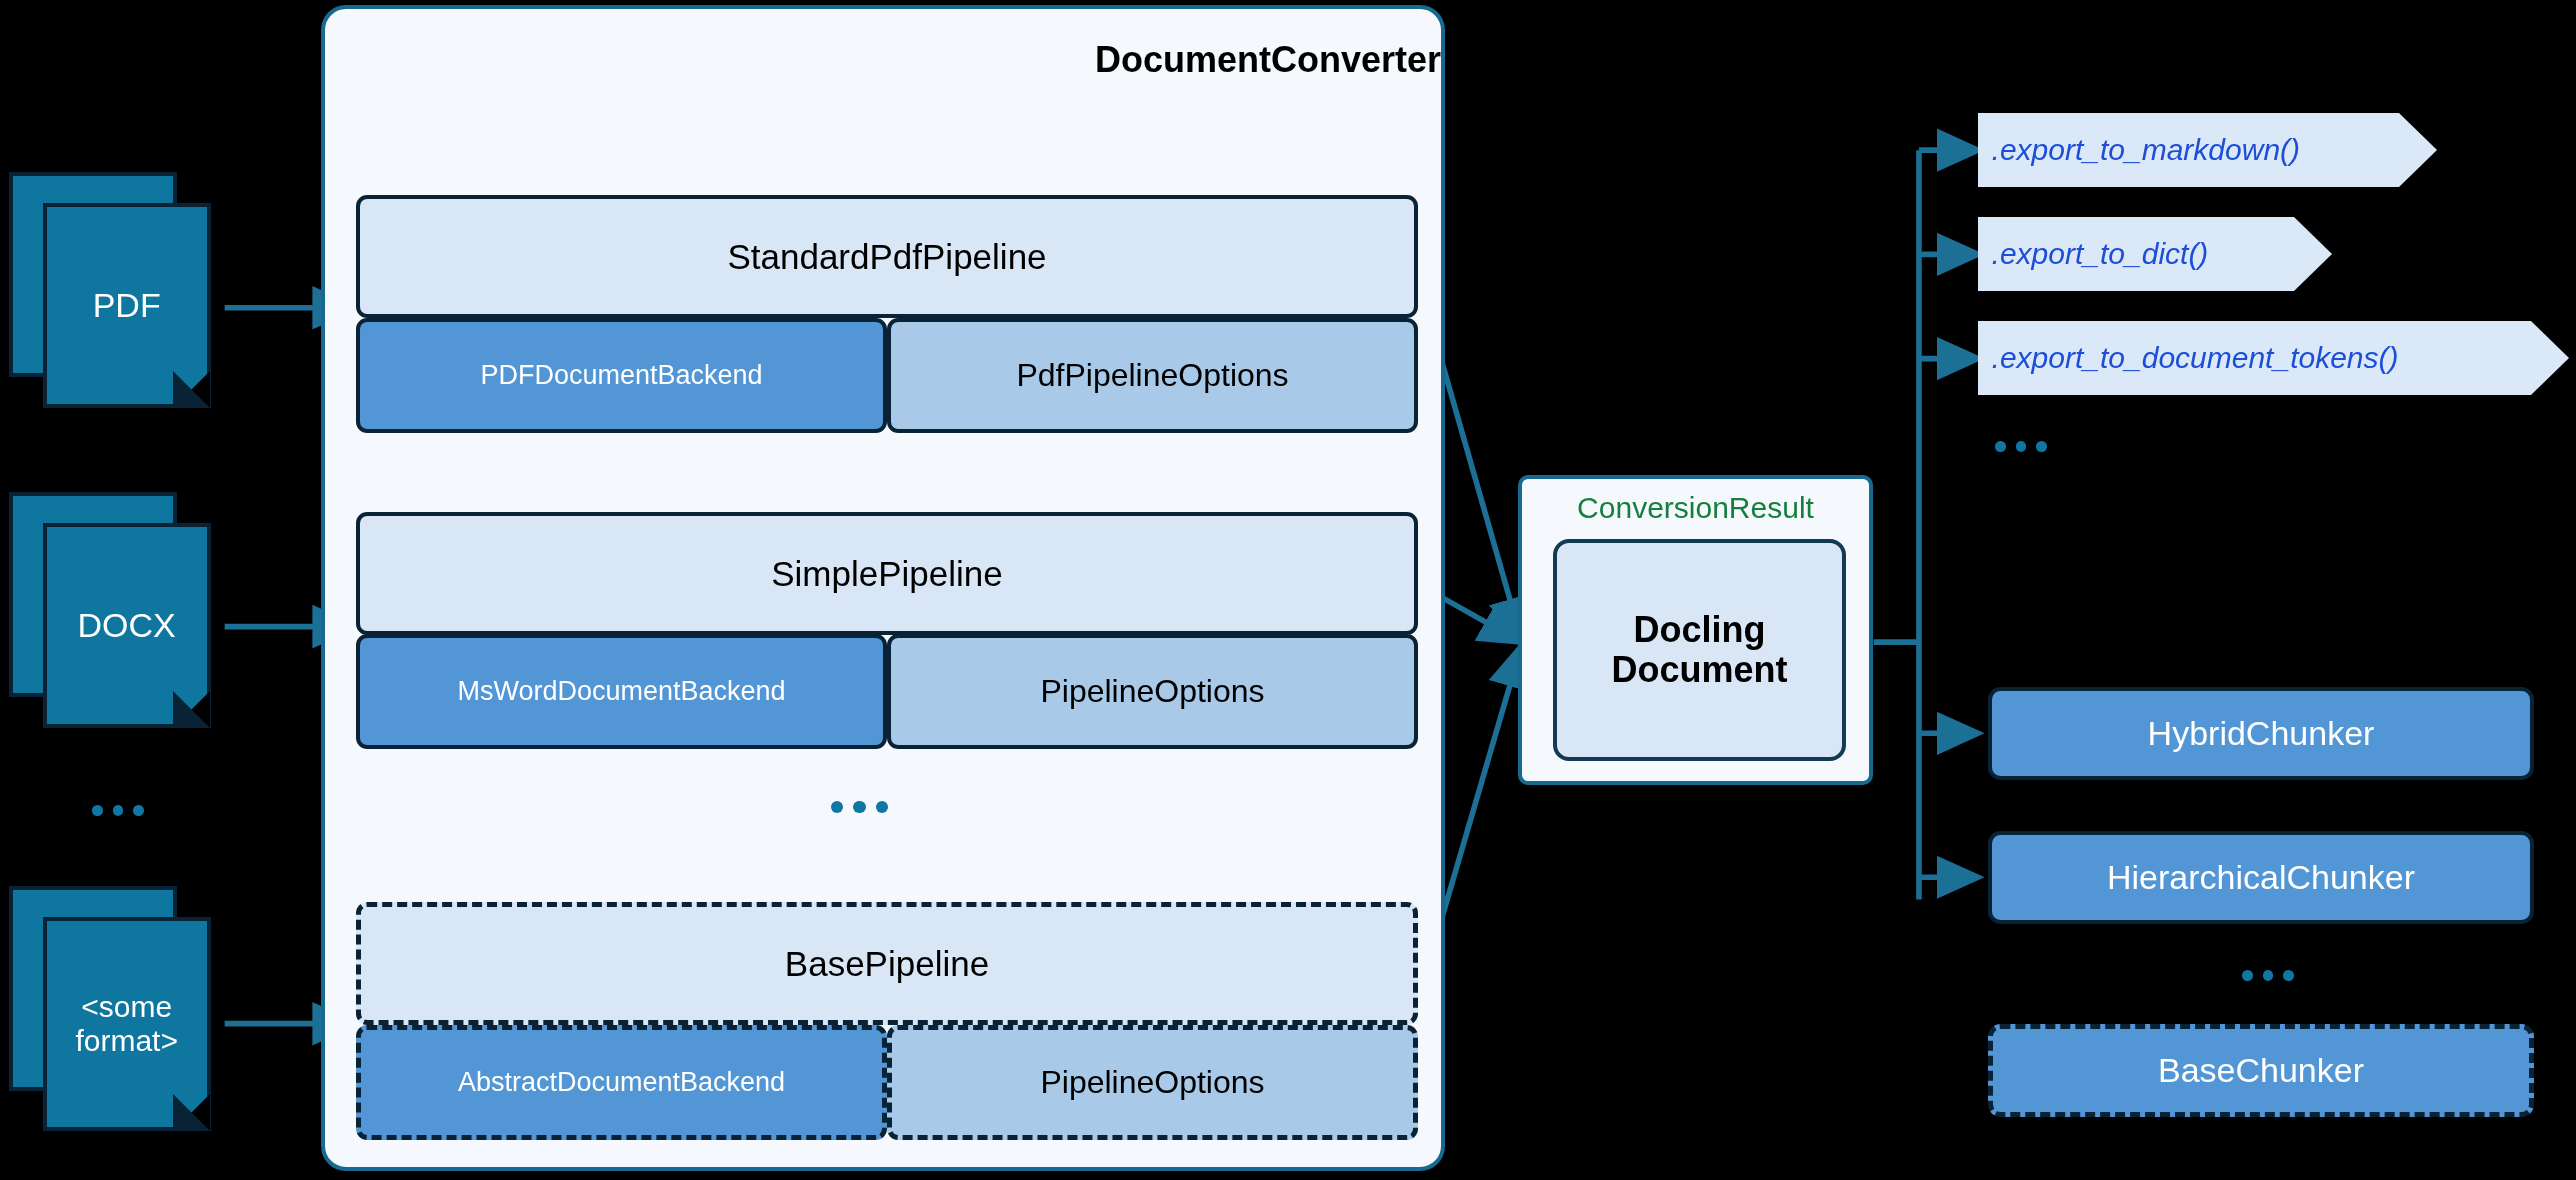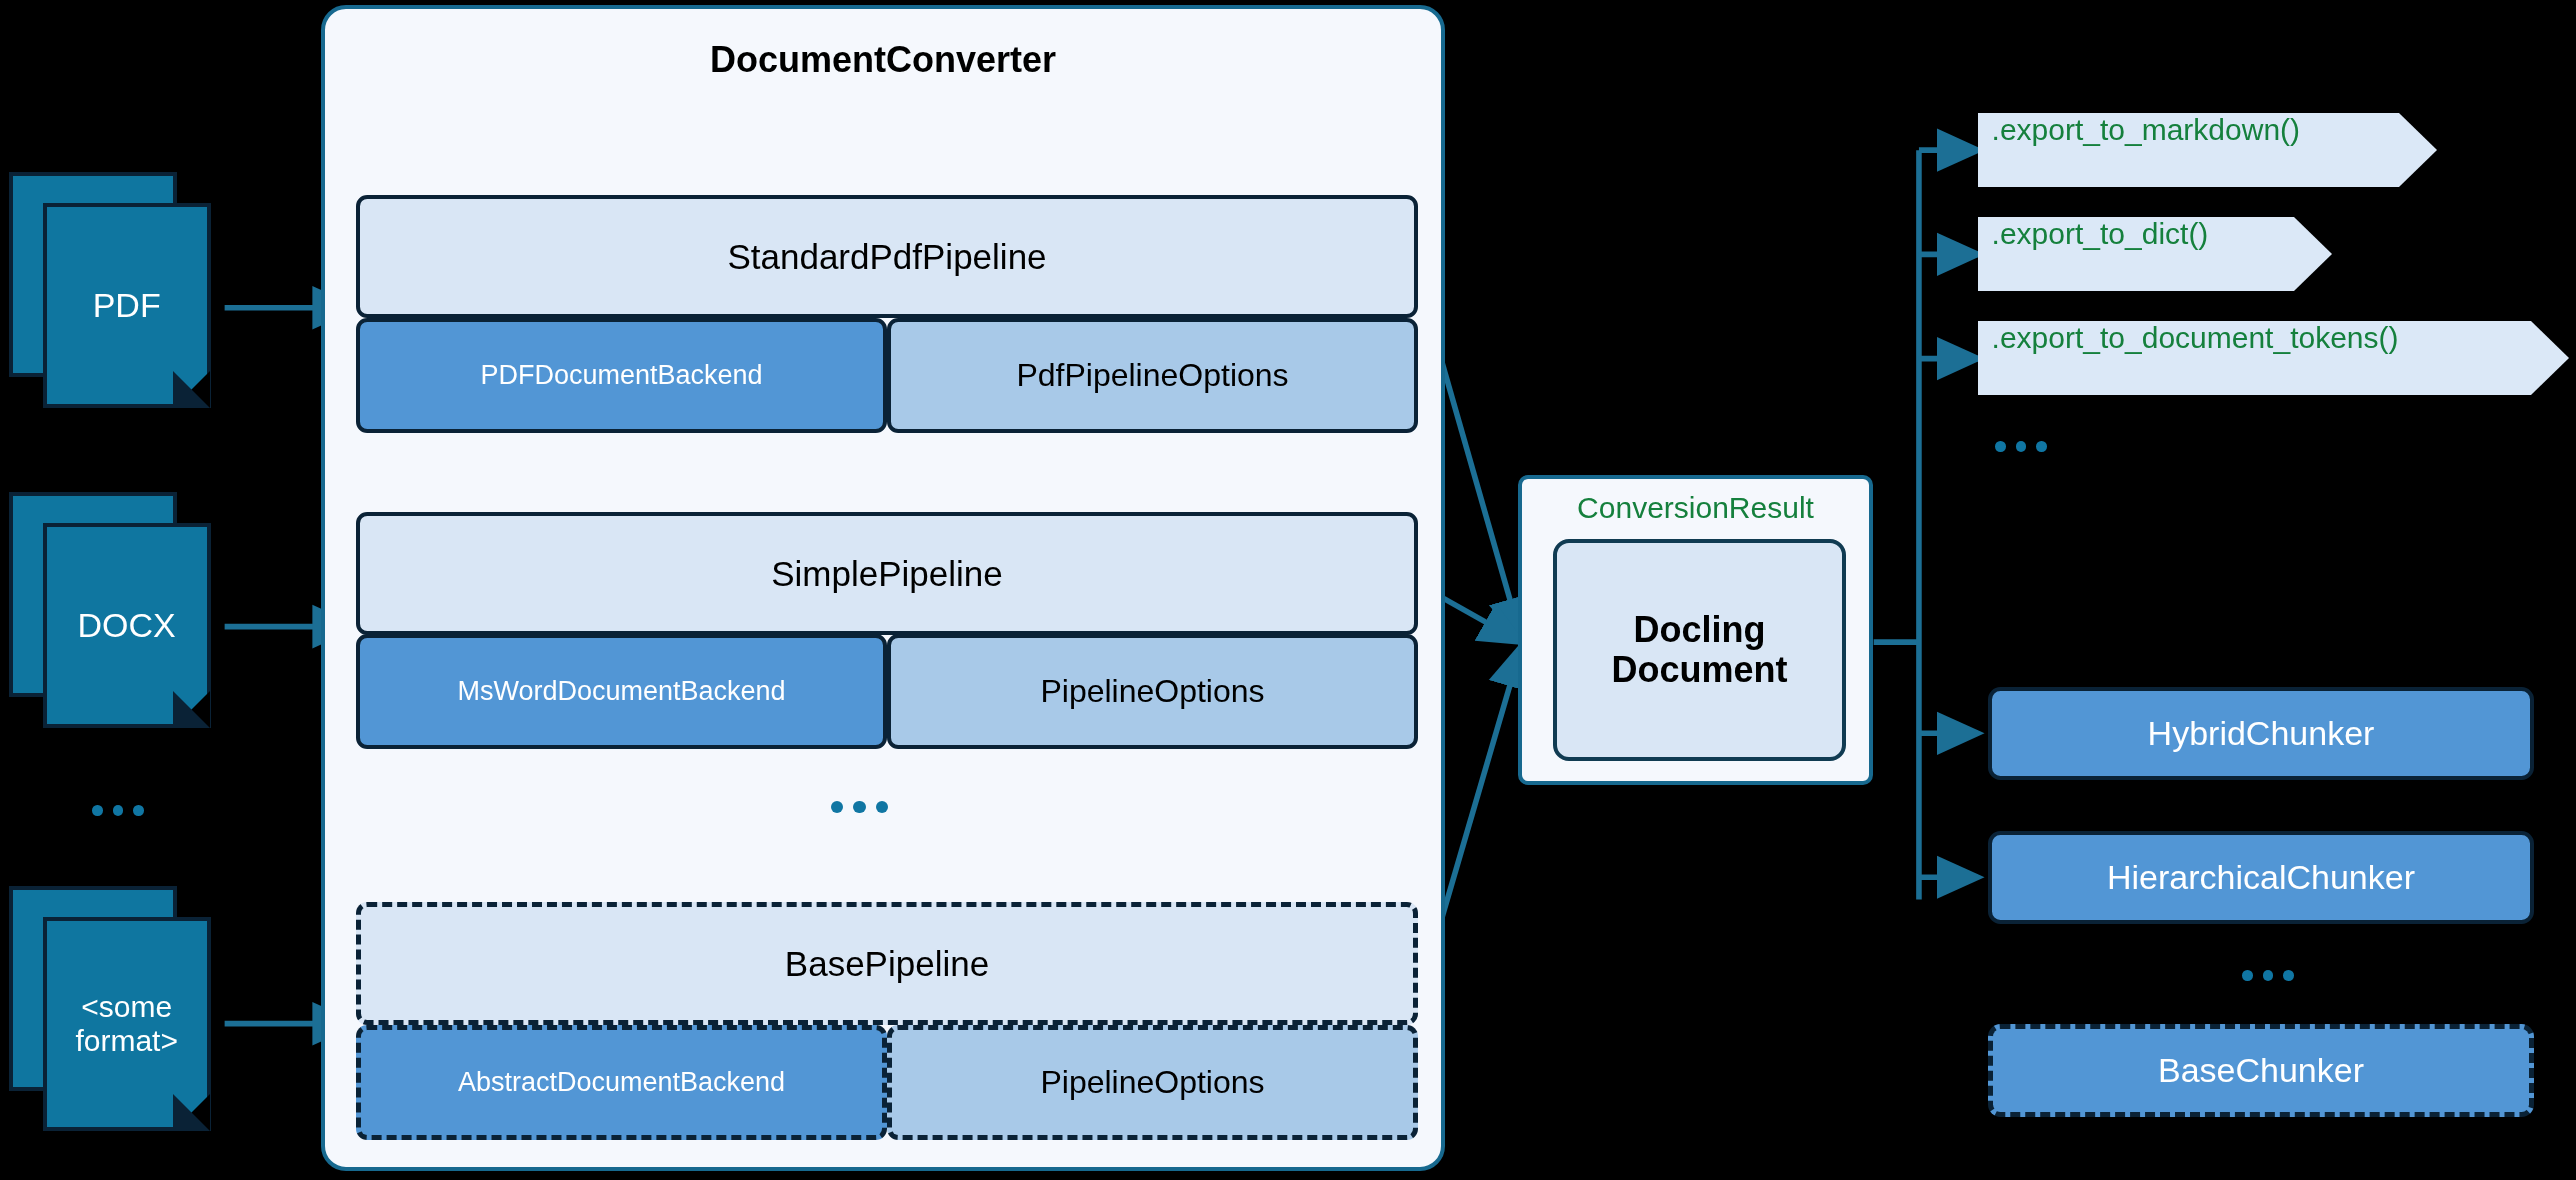--- a/index.html
+++ b/index.html
@@ -122,24 +122,25 @@
     text-align: center;
     font-weight: bold;
     color: #000000;
     line-height: 1.1;
   }
 
   
   .export-chip {
     position: absolute;
     background: #dbe8f7;
-    color: #15803d;
+    color: #1d4ed8;
     display: flex;
-    align-items: flex-start;
-    box-sizing: border-box;
+    align-items: center;
+    box-sizing: border-box;
+    font-style: italic;
   }
   .export-chip > span { padding-left: 13.6px; white-space: nowrap; }
 
   
   .chunker-box {
     position: absolute;
     background: #5296d5;
     border: 4.3px solid #0a2236;
     border-radius: 12.4px;
     box-sizing: border-box;
@@ -238,21 +239,21 @@
     <div class="doc-front" style="left:34px; top:31px; width:168px; height:214px; font-size:30px; flex-direction:column;">
       <span>&lt;some</span>
       <span>format&gt;</span>
     </div>
     <div class="doc-fold-cut" style="left:164px; top:208px; border-width:0 0 37px 37px;"></div>
     <div class="doc-fold" style="left:164px; top:208px; border-width:37px 0 0 37px; border-color:transparent transparent transparent #0a2236;"></div>
   </div>
 
   <div id="converter-panel" class="layer-boxes" style="left:321px; top:5px; width:1124px; height:1166px;">
 
-    <div id="converter-title" style="top:30px; font-size:36px;">DocumentConverter</div>
+    <div id="converter-title" style="top:30px; font-size:36px;text-align:right;">DocumentConverter</div>
 
     <div class="pipe-head" style="left:31px; top:186px; width:1062px; height:123px; font-size:35px;text-align:right;">
       <span>StandardPdfPipeline</span>
     </div>
     <div class="backend-box" style="left:31px; top:309px; width:531px; height:115px; font-size:27px;">
       <span>PDFDocumentBackend</span>
     </div>
     <div class="options-box" style="left:562px; top:309px; width:531px; height:115px; font-size:32px;">
       <span>PdfPipelineOptions</span>
     </div>

